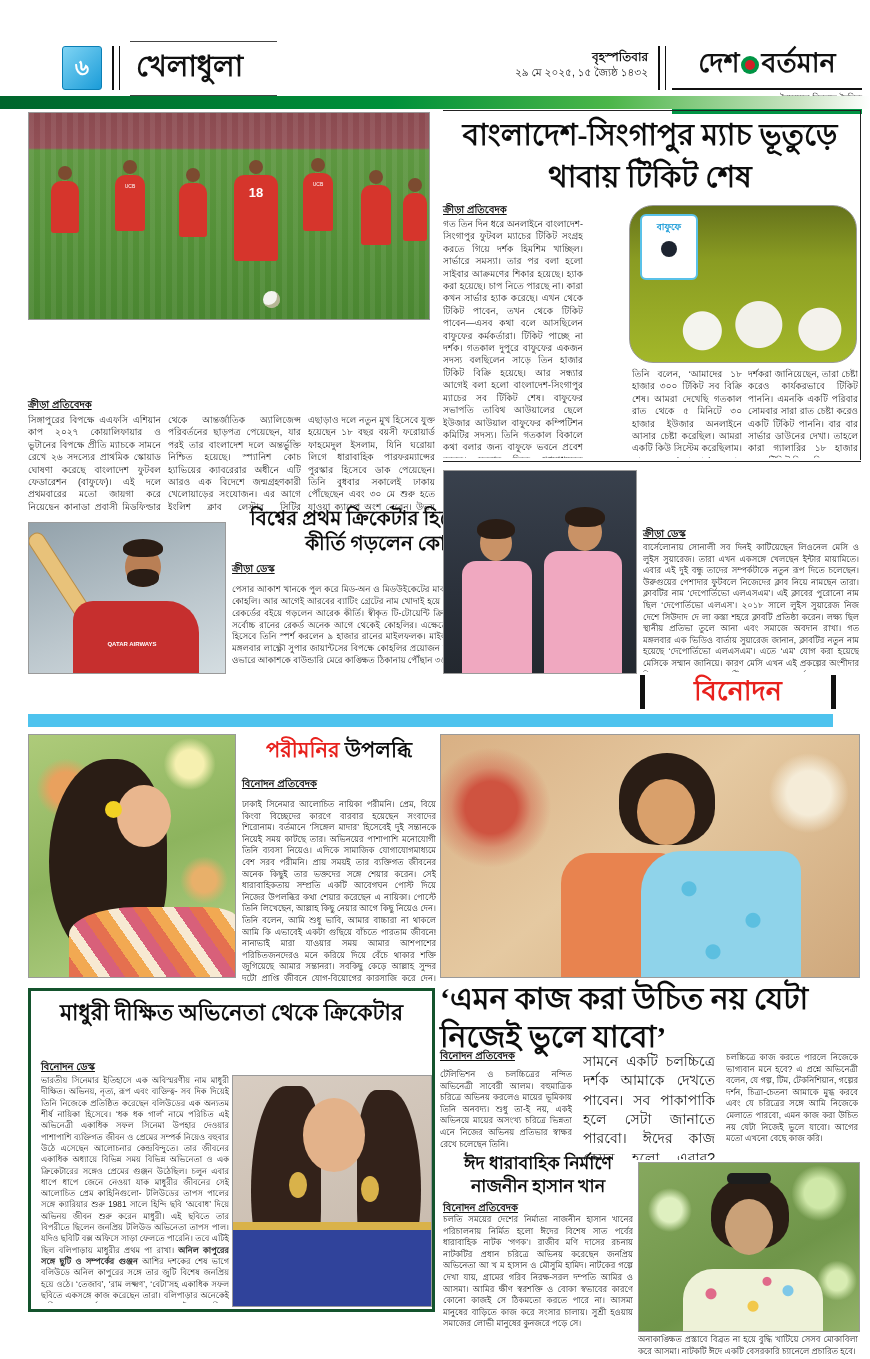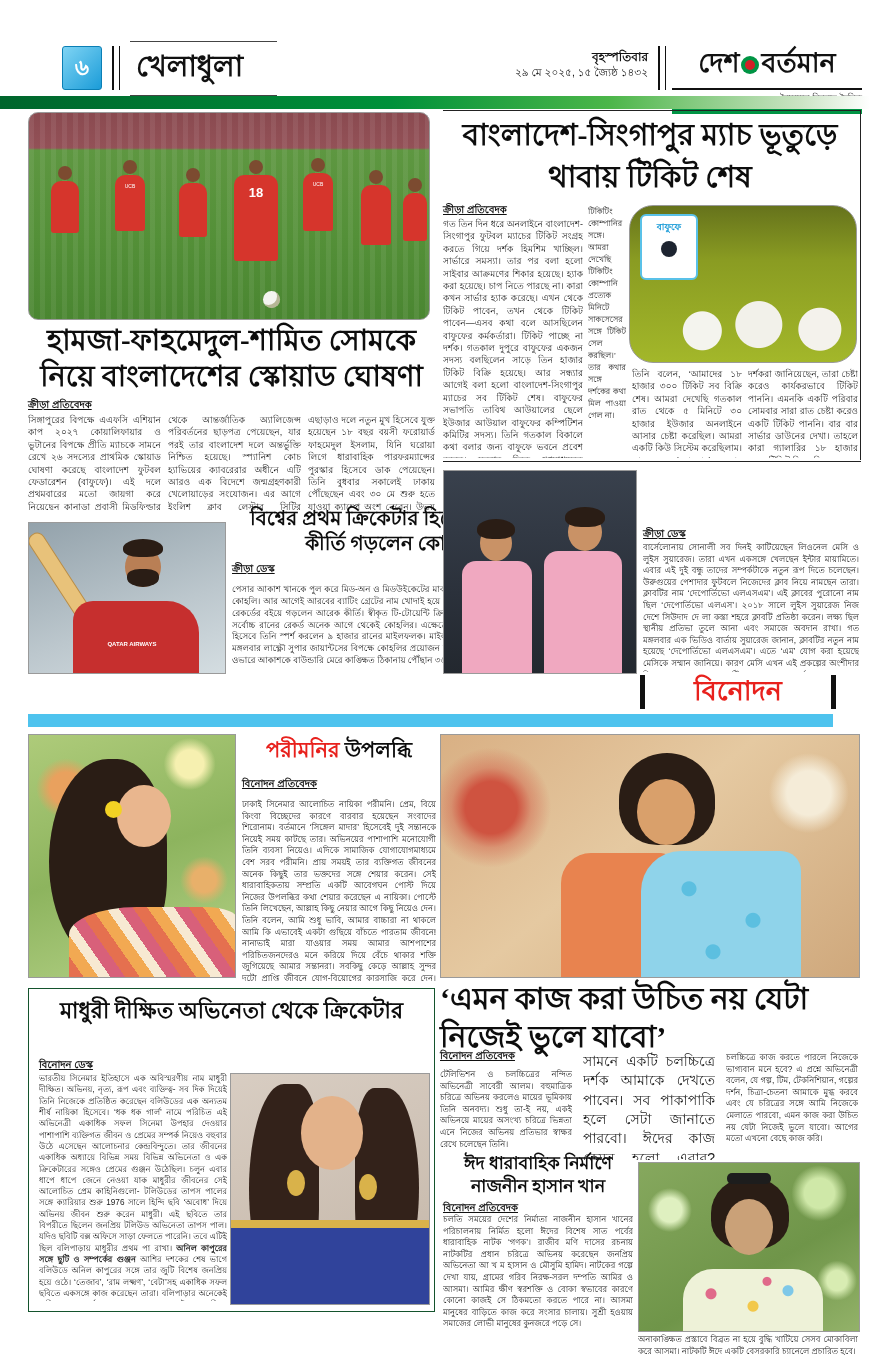--- a/index.html
+++ b/index.html
@@ -84,21 +84,21 @@
     </div>
     <div id="masttag">বৈষম্যের বিরুদ্ধে দৈনিক</div>
     <div id="mastbar"></div>
   </div>
 
   <div id="greenbar" class="abs"></div>
 
   <div class="photo" style="left:28px;top:112px;width:400px;height:206px;
        background:
         repeating-linear-gradient(90deg, rgba(255,255,255,.07) 0 5px, transparent 5px 11px),
-        linear-gradient(180deg,#8a4a50 0%,#935157 17%,#5e9741 18%,#549038 60%,#4a8631 100%); border-radius: 10px;">
+        linear-gradient(180deg,#8a4a50 0%,#935157 17%,#5e9741 18%,#549038 60%,#4a8631 100%);">
     <div class="pl" style="left:22px;top:68px;width:28px;height:52px;"></div>
     <div class="pl" style="left:86px;top:62px;width:30px;height:56px;">
       <span class="jersey-brand">UCB</span>
       </div>
     <div class="pl" style="left:150px;top:70px;width:28px;height:54px;"></div>
     <div class="pl" style="left:205px;top:62px;width:44px;height:86px;">
       <span class="jersey-no">18</span>
       </div>
     <div class="pl" style="left:274px;top:60px;width:30px;height:58px;">
       <span class="jersey-brand">UCB</span>
@@ -109,38 +109,36 @@
   </div>
 
   <div class="abs rule" style="left:443px;top:110px;width:418px;height:1px;"></div>
   <div class="abs rule" style="left:860px;top:110px;width:1px;height:350px;"></div>
 
   <div class="abs headline" style="left:440px;top:114px;width:420px;font-size:30px;line-height:1.4;">বাংলাদেশ-সিংগাপুর ম্যাচ ভূতুড়ে থাবায় টিকিট শেষ</div>
 
   <div class="abs byline" style="left:443px;top:202px;">ক্রীড়া প্রতিবেদক</div>
 
   <div class="abs bodytext" style="left:443px;top:218px;width:140px;height:240px;">গত তিন দিন ধরে অনলাইনে বাংলাদেশ-সিংগাপুর ফুটবল ম্যাচের টিকিট সংগ্রহ করতে গিয়ে দর্শক হিমশিম খাচ্ছিল। সার্ভারে সমস্যা। তার পর বলা হলো সাইবার আক্রমণের শিকার হয়েছে। হ্যাক করা হয়েছে। চাপ নিতে পারছে না। কারা কখন সার্ভার হ্যাক করেছে। এখন থেকে টিকিট পাবেন, তখন থেকে টিকিট পাবেন—এসব কথা বলে আসছিলেন বাফুফের কর্মকর্তারা। টিকিট পাচ্ছে না দর্শক। গতকাল দুপুরে বাফুফের একজন সদস্য বলছিলেন সাড়ে তিন হাজার টিকিট বিক্রি হয়েছে। আর সন্ধ্যার আগেই বলা হলো বাংলাদেশ-সিংগাপুর ম্যাচের সব টিকিট শেষ। বাফুফের সভাপতি তাবিথ আউয়ালের ছেলে ইউজার আউয়াল বাফুফের কম্পিটিশন কমিটির সদস্য। তিনি গতকাল বিকালে কথা বলার জন্য বাফুফে ভবনে প্রবেশ করেন। সন্ধ্যার দিকে গণমাধ্যমকে জানিয়েছিলেন টিকিট সব বিক্রি হয়ে গেছে।</div>
-  <div class="abs bodytext" style="left:588px;top:206px;width:38px;height:252px;font-size:8px;line-height:1.5;">টিকিটিং কোম্পানির সঙ্গে। আমরা দেখেছি টিকিটিং কোম্পানি প্রত্যেক মিনিটে সাকসেসের সঙ্গে টিকিট সেল করছিল।’ তার কথার সঙ্গে দর্শকের কথা মিল পাওয়া গেল না।</div>
 
   <div class="photo" style="left:629px;top:205px;width:226px;height:156px;
        background:
         radial-gradient(circle at 32% 80%, #f4f4ee 0 19px, transparent 20px),
         radial-gradient(circle at 57% 76%, #f2f1ea 0 23px, transparent 24px),
         radial-gradient(circle at 84% 79%, #f4f2ec 0 21px, transparent 22px),
         linear-gradient(180deg,#66731c 0%,#8a9c22 35%,#a3b72a 100%); border-radius: 24px;">
     <div id="bfflogo">
       <span>বাফুফে</span>
       <span class="dot"></span>
     </div>
   </div>
 
   <div class="abs bodytext" style="left:632px;top:368px;width:110px;height:90px;">তিনি বলেন, ‘আমাদের ১৮ হাজার ৩০০ টিকিট সব বিক্রি শেষ। আমরা দেখেছি গতকাল রাত থেকে ৫ মিনিটে ৩০ হাজার ইউজার অনলাইনে আসার চেষ্টা করেছিল। আমরা একটি কিউ সিস্টেম করেছিলাম। কালকের (সোমবার) দুবার সাইবার অ্যাটাক হয়েছিল কিন্তু আমরা সেটা সাকসেসফুললি প্রিভেন্ট করেছি। পুরো সিস্টেমটা নিয়ে সারা রাত জেগে ছিলাম।</div>
   <div class="abs bodytext" style="left:748px;top:368px;width:110px;height:90px;">দর্শকরা জানিয়েছেন, তারা চেষ্টা করেও কার্যকরভাবে টিকিট পাননি। এমনকি একটি পরিবার সোমবার সারা রাত চেষ্টা করেও একটি টিকিট পাননি। বার বার সার্ভার ডাউনের দেখা। তাহলে কারা গ্যালারির ১৮ হাজার ৩০০ টিকিট কিনে নিল। ভুতুড়ে ব্যাপার। টিকিট সংক্রান্ত বিষয় নিয়ে নেটিজেনরা সামাজিক যোগাযোগমাধ্যমে ক্ষোভ ঝেড়েছেন।</div>
 
-  <div class="abs headline" style="left:28px;top:322px;width:407px;font-size:29px;line-height:1.25;">হামজা-ফাহমেদুল-শামিত সোমকে নিয়ে বাংলাদেশের স্কোয়াড ঘোষণা</div>
   <div class="abs byline" style="left:28px;top:397px;">ক্রীড়া প্রতিবেদক</div>
   <div class="abs bodytext" style="left:28px;top:414px;width:133px;height:96px;">সিঙ্গাপুরের বিপক্ষে এএফসি এশিয়ান কাপ ২০২৭ কোয়ালিফায়ার ও ভুটানের বিপক্ষে প্রীতি ম্যাচকে সামনে রেখে ২৬ সদস্যের প্রাথমিক স্কোয়াড ঘোষণা করেছে বাংলাদেশ ফুটবল ফেডারেশন (বাফুফে)। এই দলে প্রথমবারের মতো জায়গা করে নিয়েছেন কানাডা প্রবাসী মিডফিল্ডার শমিত সোমে। ২৭ বছর বয়সী শমিত সোমে বর্তমানে খেলছেন কানাডিয়ান প্রিমিয়ার লিগের ক্লাব ক্যাভালরি এফসিতে। কানাডার যুব দলে খেলার অভিজ্ঞতা রয়েছে তার। সম্প্রতি তিনি বাংলাদেশের ফিফা ও ফিফা</div>
   <div class="abs bodytext" style="left:168px;top:414px;width:133px;height:96px;">থেকে আন্তর্জাতিক অ্যালিজেন্স পরিবর্তনের ছাড়পত্র পেয়েছেন, যার পরই তার বাংলাদেশ দলে অন্তর্ভুক্তি নিশ্চিত হয়েছে। স্প্যানিশ কোচ হ্যাভিয়ের ক্যাবরেরার অধীনে এটি আরও এক বিদেশে জন্মগ্রহণকারী খেলোয়াড়ের সংযোজন। এর আগে ইংলিশ ক্লাব লেস্টার সিটির মিডফিল্ডার হামজা চৌধুরী বাংলাদেশের হয়ে অভিষেক করেছেন, তিনি এবারও স্কোয়াডে রয়েছেন এবং মিডফিল্ডে গুরুত্বপূর্ণ ভূমিকা পালন করবেন বলে আশা করা হচ্ছে।</div>
   <div class="abs bodytext" style="left:308px;top:414px;width:127px;height:96px;">এছাড়াও দলে নতুন মুখ হিসেবে যুক্ত হয়েছেন ১৮ বছর বয়সী ফরোয়ার্ড ফাহমেদুল ইসলাম, যিনি ঘরোয়া লিগে ধারাবাহিক পারফরম্যান্সের পুরস্কার হিসেবে ডাক পেয়েছেন। তিনি বুধবার সকালেই ঢাকায় পৌঁছেছেন এবং ৩০ মে শুরু হতে যাওয়া ক্যাম্পে অংশ নেবেন। উভয় ম্যাচই অনুষ্ঠিত হবে জাতীয় স্টেডিয়ামে।</div>
 
   <div class="photo" style="left:28px;top:522px;width:196px;height:150px;
        background:linear-gradient(160deg,#93a2ab,#bcc7cd 60%,#d4dde1);">
     <div class="kbat"></div>
     <div class="kbody"></div>
     <div class="fhead" style="left:96px;top:24px;width:36px;height:40px;background:#b97f55;"></div>
@@ -235,26 +233,26 @@
     <div style="position:absolute;left:88px;top:10px;width:44px;height:11px;border-radius:5px;background:#1d1d1d;"></div>
     <div class="fhead" style="left:86px;top:36px;width:48px;height:56px;background:#caa178;"></div>
     <div style="position:absolute;left:44px;bottom:0;width:140px;height:62px;border-radius:30px 30px 0 0;
          background:radial-gradient(circle at 20% 40%, #e06a8a 0 5px, transparent 6px),
                     radial-gradient(circle at 50% 60%, #f2c84b 0 5px, transparent 6px),
                     radial-gradient(circle at 75% 35%, #7ec8e8 0 5px, transparent 6px),
                     radial-gradient(circle at 60% 20%, #e06a8a 0 4px, transparent 5px),#eef2d8;"></div>
   </div>
   <div class="abs bodytext" style="left:638px;top:1334px;width:220px;height:22px;font-size:8.4px;">অনাকাঙ্ক্ষিত প্রস্তাবে বিব্রত না হয়ে বুদ্ধি খাটিয়ে সেসব মোকাবিলা করে আসমা। নাটকটি ঈদে একটি বেসরকারি চ্যানেলে প্রচারিত হবে।</div>
 
-  <div class="abs" style="left:28px;top:988px;width:407px;height:324px;border:1px solid #14532d;box-sizing:border-box;">
+  <div class="abs" style="left:28px;top:988px;width:407px;height:324px;border:3px solid #14532d;box-sizing:border-box;">
     <div class="headline" style="margin-top:8px;font-size:22px;line-height:1.3;">মাধুরী দীক্ষিত অভিনেতা থেকে ক্রিকেটার</div>
     <div class="byline" style="position:absolute;left:10px;top:68px;">বিনোদন ডেস্ক</div>
     <div class="bodytext" style="position:absolute;left:10px;top:84px;width:188px;height:228px;font-size:8.2px;">
       <span>ভারতীয় সিনেমার ইতিহাসে এক অবিস্মরণীয় নাম মাধুরী দীক্ষিত। অভিনয়, নৃত্য, রূপ এবং ব্যক্তিত্ব- সব দিক দিয়েই তিনি নিজেকে প্রতিষ্ঠিত করেছেন বলিউডের এক অন্যতম শীর্ষ নায়িকা হিসেবে। ‘ধক ধক গার্ল’ নামে পরিচিত এই অভিনেত্রী একাধিক সফল সিনেমা উপহার দেওয়ার পাশাপাশি ব্যক্তিগত জীবন ও প্রেমের সম্পর্ক নিয়েও বহুবার উঠে এসেছেন আলোচনার কেন্দ্রবিন্দুতে। তার জীবনের একাধিক অধ্যায়ে বিভিন্ন সময় বিভিন্ন অভিনেতা ও এক ক্রিকেটারের সঙ্গেও প্রেমের গুঞ্জন উঠেছিল। চলুন এবার ধাপে ধাপে জেনে নেওয়া যাক মাধুরীর জীবনের সেই আলোচিত প্রেম কাহিনিগুলো-</span>
-      <span>টলিউডের তাপস পালের সঙ্গে ক্যারিয়ার শুরু 1976 সালে হিন্দি ছবি ‘অবোধ’ দিয়ে অভিনয় জীবন শুরু করেন মাধুরী। এই ছবিতে তার বিপরীতে ছিলেন জনপ্রিয় টলিউড অভিনেতা তাপস পাল। যদিও ছবিটি বক্স অফিসে সাড়া ফেলতে পারেনি। তবে এটিই ছিল বলিপাড়ায় মাধুরীর প্রথম পা রাখা।</span>
+      <span>টলিউডের তাপস পালের সঙ্গে ক্যারিয়ার শুরু 1981 সালে হিন্দি ছবি ‘অবোধ’ দিয়ে অভিনয় জীবন শুরু করেন মাধুরী। এই ছবিতে তার বিপরীতে ছিলেন জনপ্রিয় টলিউড অভিনেতা তাপস পাল। যদিও ছবিটি বক্স অফিসে সাড়া ফেলতে পারেনি। তবে এটিই ছিল বলিপাড়ায় মাধুরীর প্রথম পা রাখা।</span>
       <span class="subhead">অনিল কাপুরের সঙ্গে ছুটি ও সম্পর্কের গুঞ্জন</span>
       <span>আশির দশকের শেষ ভাগে বলিউডে অনিল কাপুরের সঙ্গে তার জুটি বিশেষ জনপ্রিয় হয়ে ওঠে। ‘তেজাব’, ‘রাম লক্ষ্মণ’, ‘বেটা’সহ একাধিক সফল ছবিতে একসঙ্গে কাজ করেছেন তারা। বলিপাড়ার অনেকেই দাবি করেন পর্দার রসায়ন ক্যামেরার বাইরেও ছড়িয়ে পড়েছিল। গুঞ্জন ছিলো অনিলের স্ত্রী সুনীতা কাপুর মাধুরীর সঙ্গে তার স্বামীকে অভিনয় করতে নিষেধ করেছিলেন, যার ফলে দীর্ঘ সময় এই জুটিকে একসঙ্গে দেখা যায়নি। বহু বছর পর তারা আবার একত্রিত হন ‘টোটাল ধামাল’ (২০১৯) ছবিতে।</span>
       
       
     </div>
     <div class="photo" style="left:201px;top:84px;width:198px;height:230px;
          background:linear-gradient(160deg,#d8cdc2,#c4b6a8);">
       <div class="fhair" style="left:18px;top:10px;width:70px;height:210px;border-radius:50% 30% 40% 50%;background:#33221a;"></div>
       <div class="fhair" style="right:10px;top:14px;width:64px;height:200px;border-radius:30% 50% 50% 40%;background:#33221a;"></div>
       <div class="fhead" style="left:70px;top:22px;width:62px;height:74px;background:#e3b28a;"></div>

